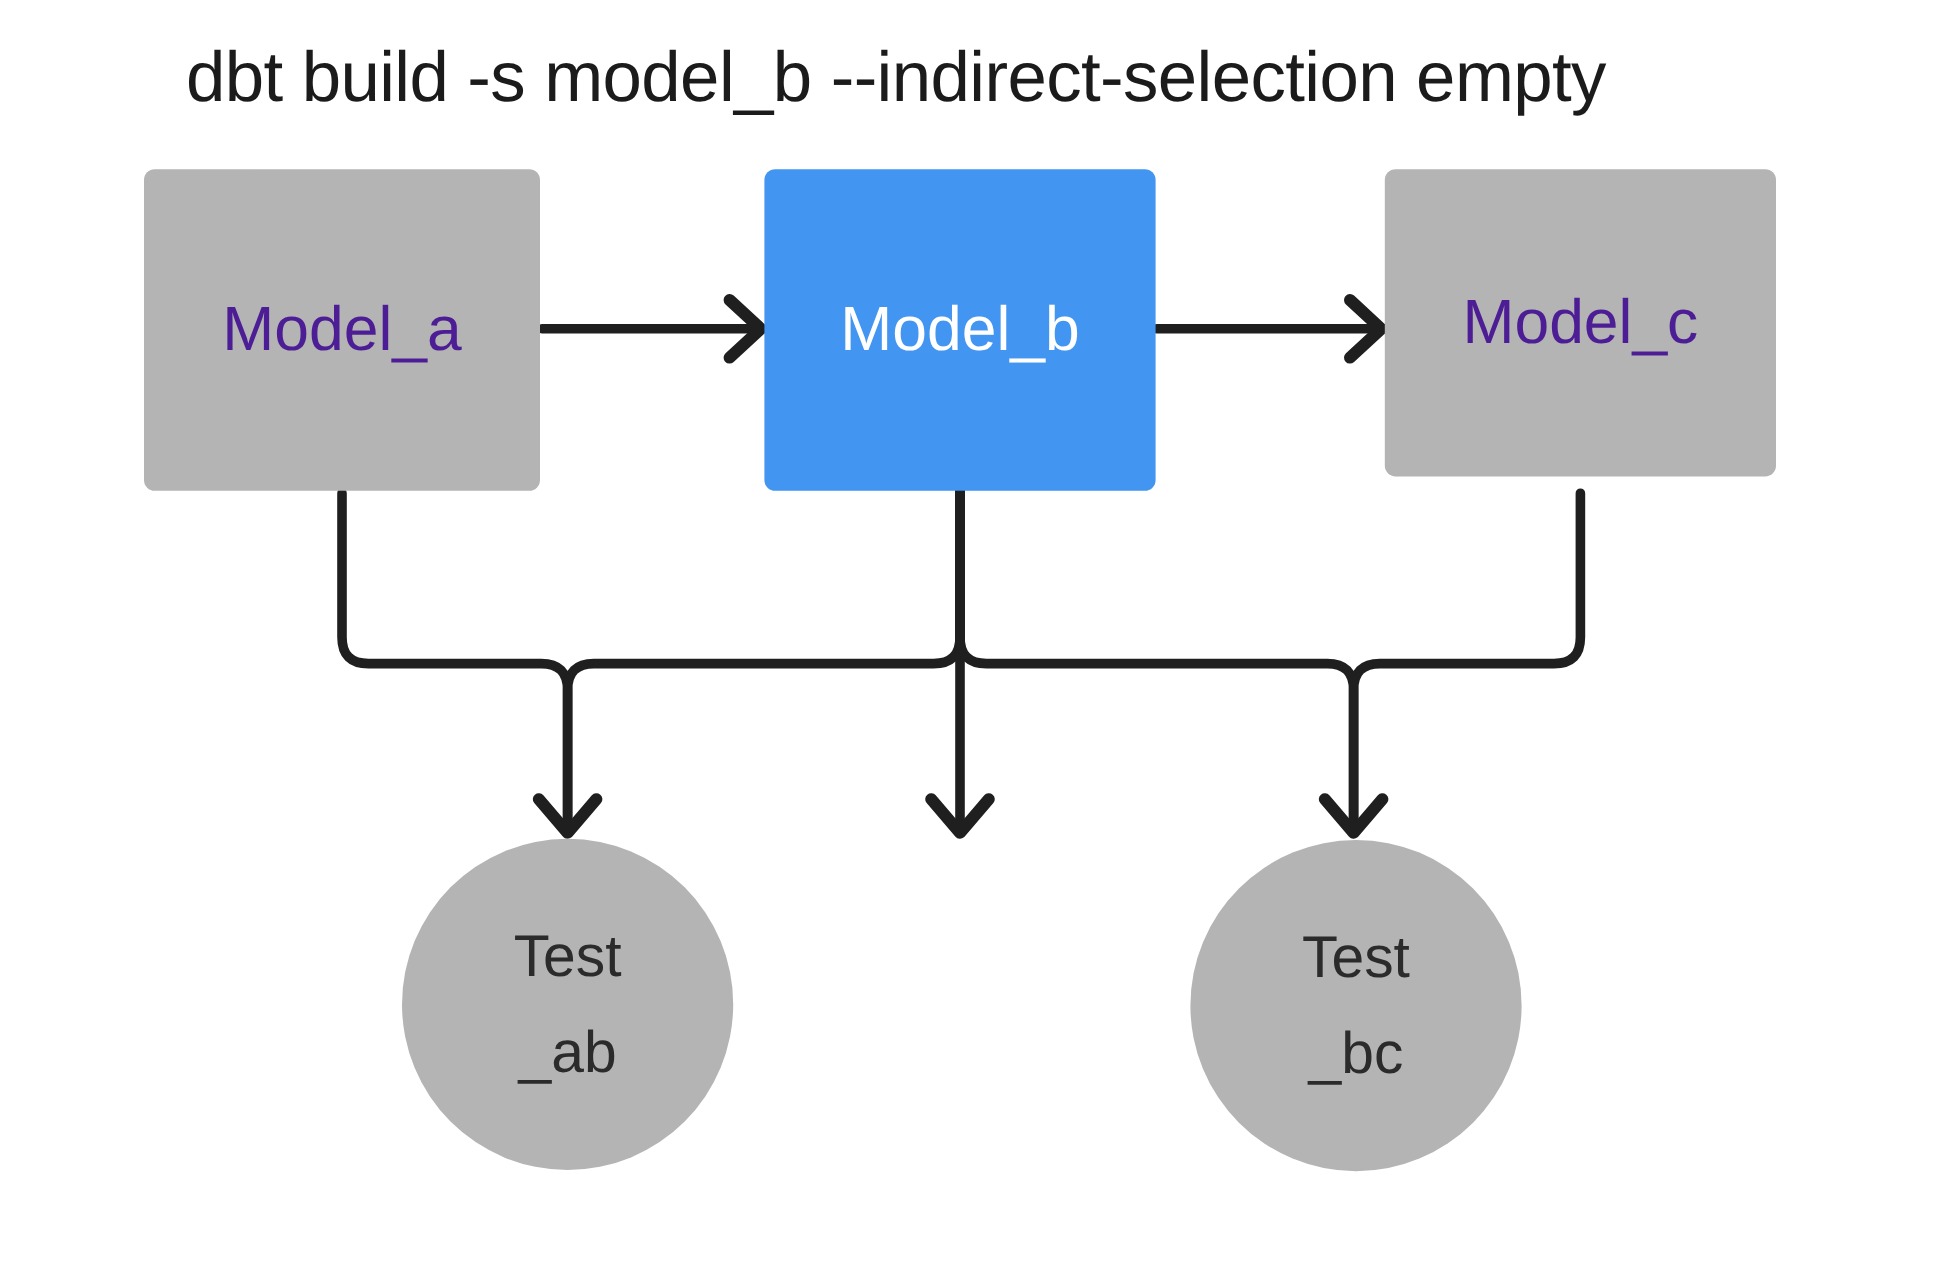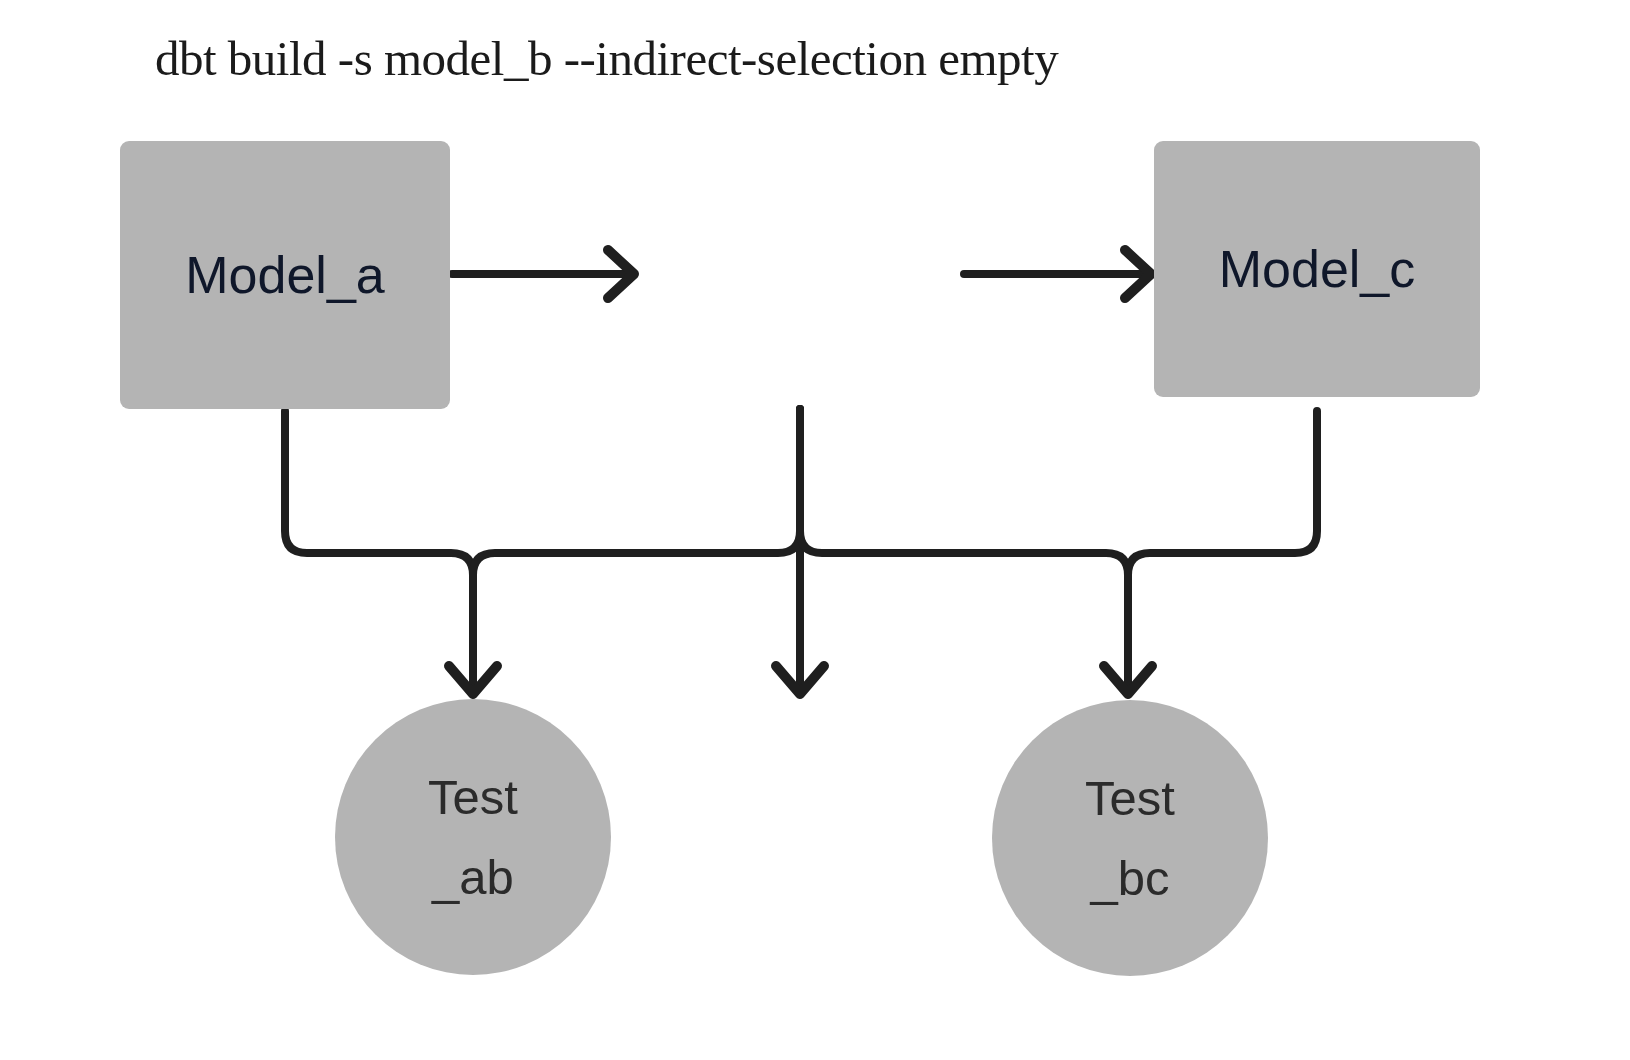--- a/index.html
+++ b/index.html
@@ -6,40 +6,39 @@
   .canvas{
     position:relative;
     width:1630px;height:1060px;
     background:#ffffff;
     overflow:hidden;
     font-family:"Liberation Sans","DejaVu Sans",sans-serif;
   }
   .title{
     position:absolute;
     left:155px;top:30px;
-    font-size:49px;
+    font-size:59px;
     font-weight:500;
     letter-spacing:-0.5px;
     color:#1b1b1b;
     white-space:nowrap;
-    font-family:Liberation Serif, serif;
   }
   .edges{
     position:absolute;left:0;top:0;
     z-index:0;
     pointer-events:none;
   }
   .model-box{
     position:absolute;
     z-index:1;
     border-radius:9px;
     display:flex;align-items:center;justify-content:center;
     font-size:52px;font-weight:500;
   }
-  .model-box.unselected{background:#b4b4b4;color:#0f172a;}
+  .model-box.unselected{background:#b4b4b4;color:#4c1d95;}
   .model-box.selected{background:#4295f0;color:#ffffff;}
   .test-circle{
     position:absolute;
     z-index:1;
     width:276px;height:276px;
     border-radius:50%;
     background:#b4b4b4;
     display:flex;align-items:center;justify-content:center;
   }
   .circle-label{
@@ -73,20 +72,23 @@
       <path d="M449 666 L473 694 L497 666"></path>
       <path d="M776 666 L800 694 L824 666"></path>
       <path d="M1104 666 L1128 694 L1152 666"></path>
     </g>
   </svg>
 
   <div class="model-box unselected" style="left:120px;top:141px;width:330px;height:268px">
     <span>Model_a</span>
   </div>
 
+  <div class="model-box selected" style="left:637px;top:141px;width:326px;height:268px">
+    <span>Model_b</span>
+  </div>
 
   <div class="model-box unselected" style="left:1154px;top:141px;width:326px;height:256px">
     <span>Model_c</span>
   </div>
 
   <div class="test-circle" style="left:335px;top:699px">
     <div class="circle-label">
       <span>Test</span>
       <span>_ab</span>
     </div>

